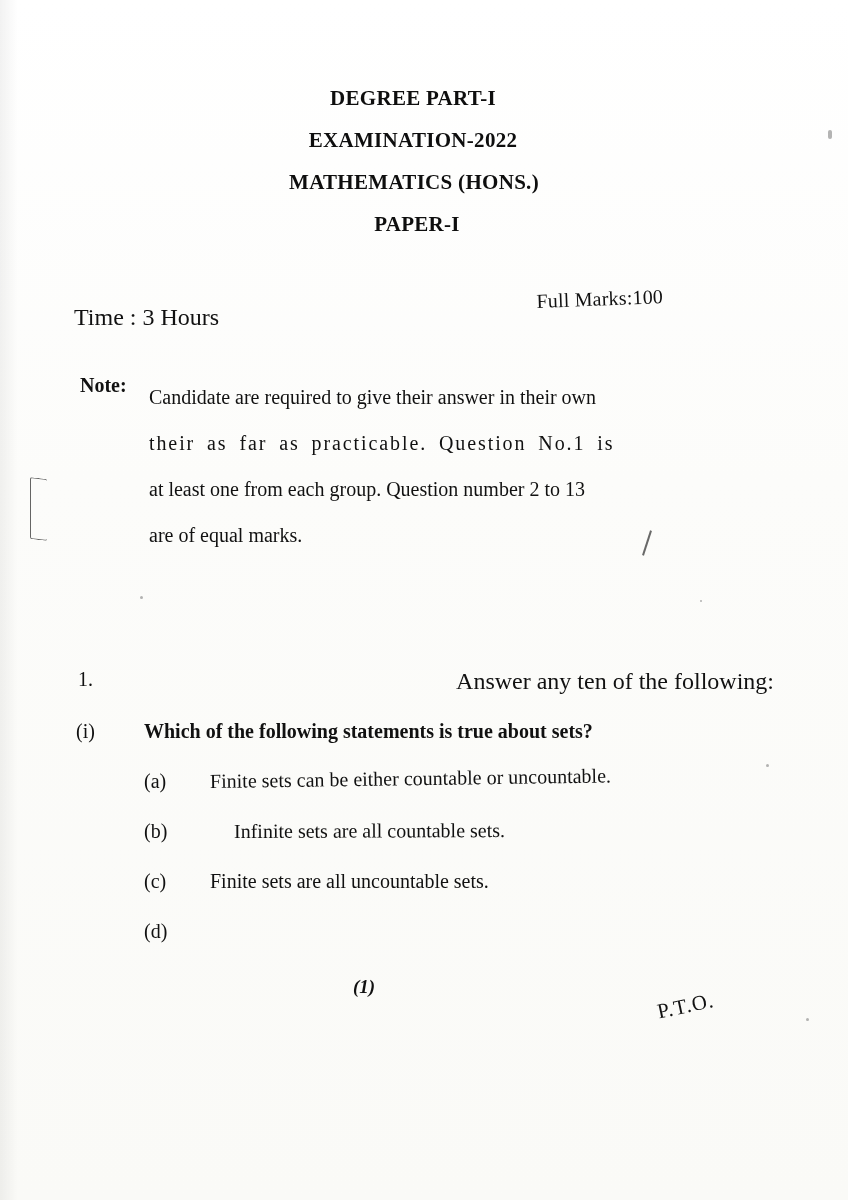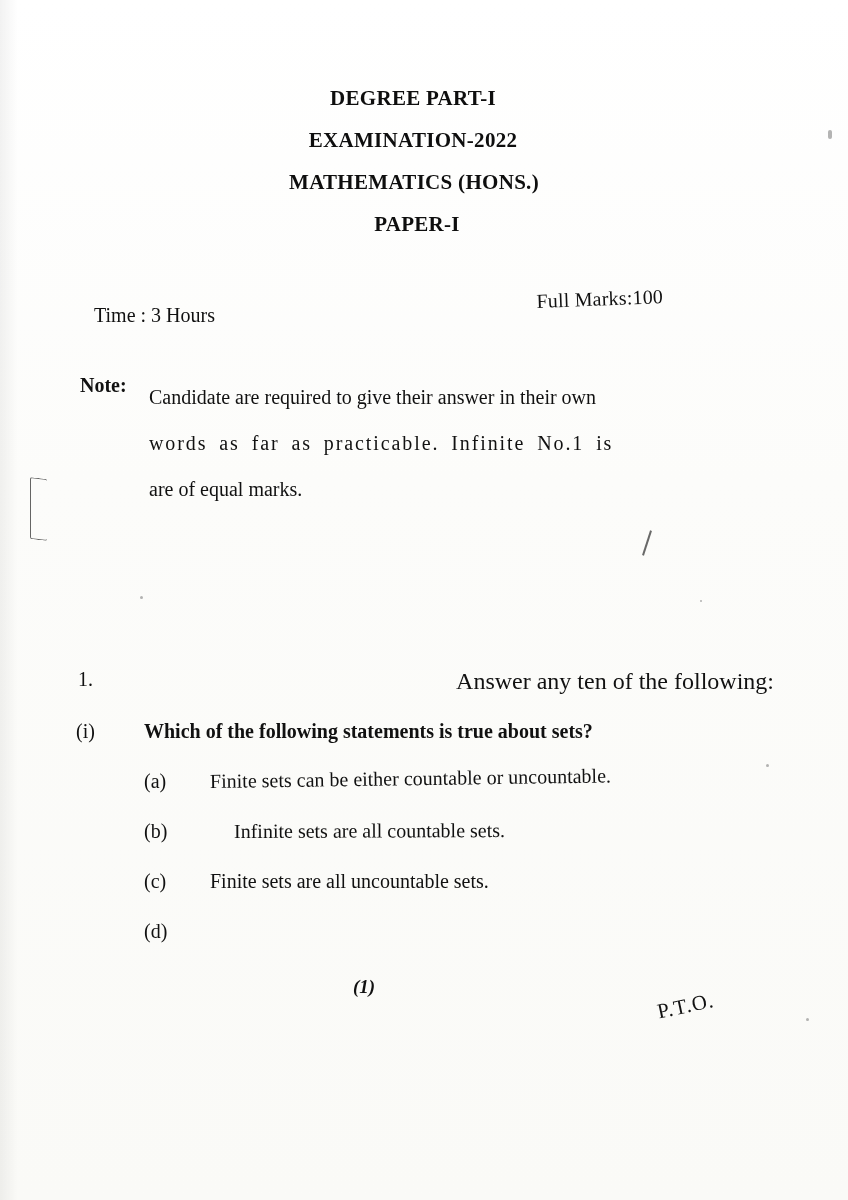--- a/index.html
+++ b/index.html
@@ -60,23 +60,23 @@
   
   .timerow {
     position: absolute;
     top: 290px;
     left: 0;
     width: 848px;
     height: 44px;
   }
   .time-text {
     position: absolute;
-    left: 94px;
+    left: 74px;
     top: 14px;
-    font-size: 20px;
+    font-size: 24px;
   }
   .marks-text {
     position: absolute;
     left: 536px;
     top: 0px;
     font-size: 20px;
     transform: rotate(-2.2deg);
     transform-origin: left top;
     letter-spacing: 0.2px;
   }
@@ -252,21 +252,22 @@
 
     <div class="timerow">
       <div class="time-text">Time : 3 Hours</div>
       <div class="marks-text">Full Marks:100</div>
     </div>
 
     <div class="note">
       <span class="note-label">Note:</span>
       <div class="note-body">
         <div class="nl">Candidate are required to give their answer in their own</div>
-        <div class="nl justified">words as far as practicable. Infinite No.1 is</div>
+        <div class="nl justified">their as far as practicable. Question No.1 is</div>
+        <div class="nl">at least one from each group. Question number 2 to 13</div>
         <div class="nl">are of equal marks.</div>
       </div>
     </div>
 
     <div class="mark-bracket"></div>
     <div class="slash"></div>
 
     <div class="q1">
       <span class="q1-num">1.</span>
       <div class="q1-text">Answer any ten of the following:</div>

